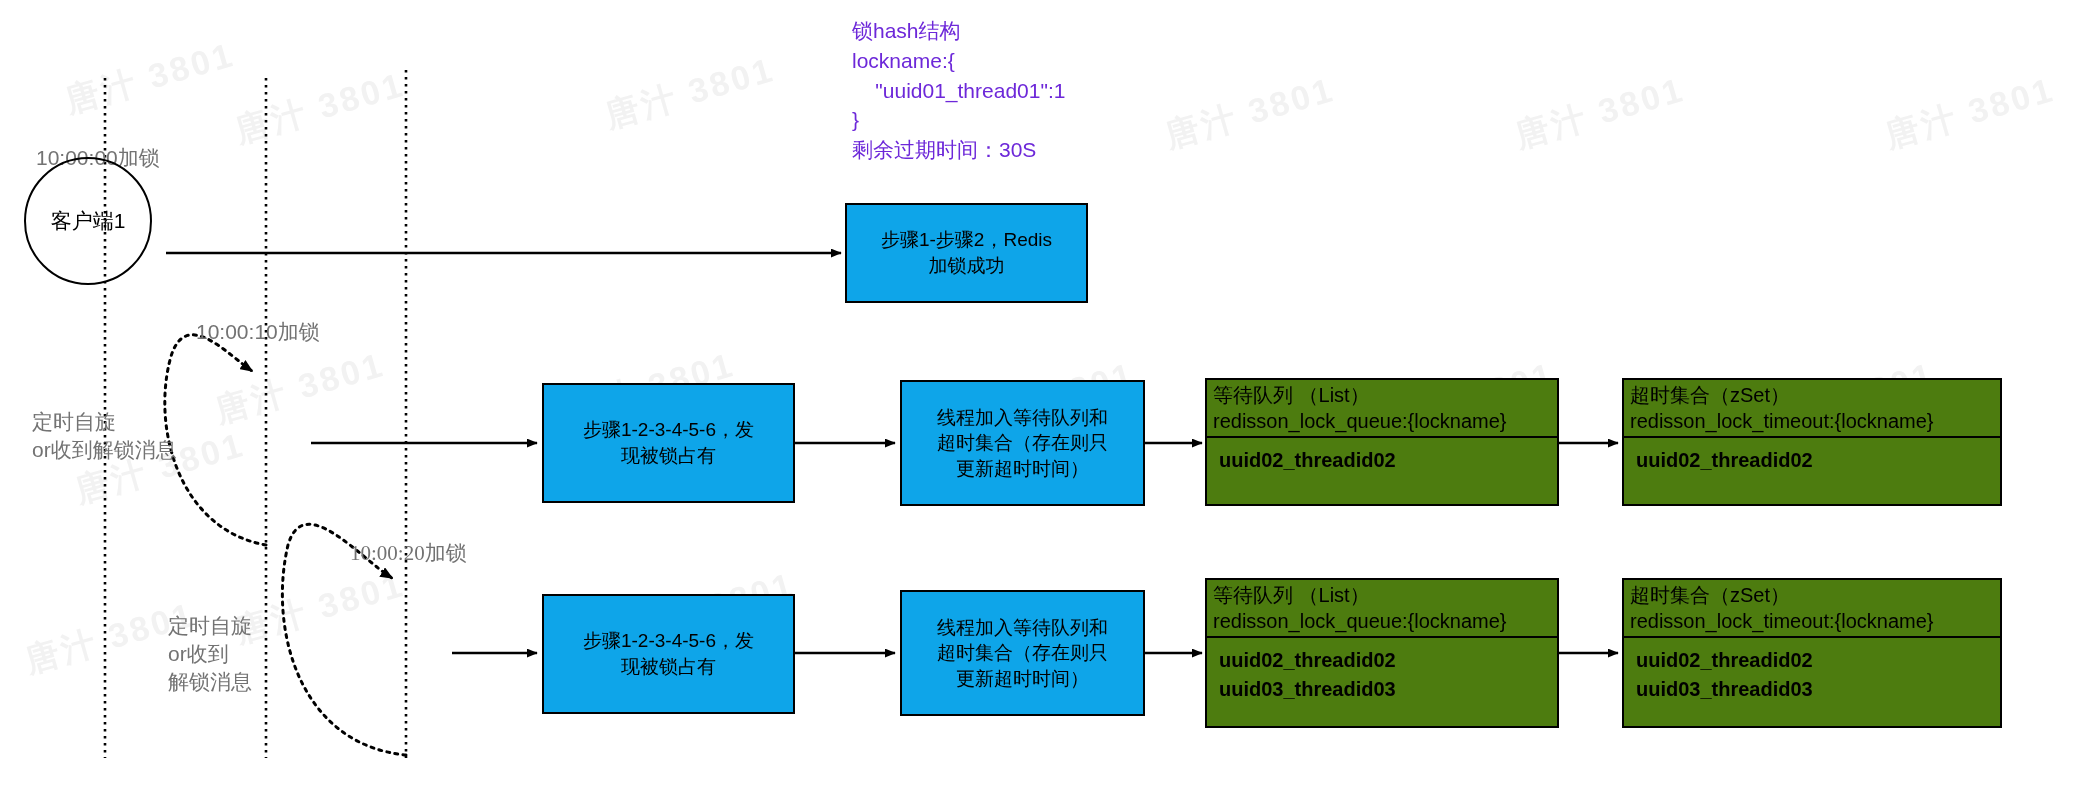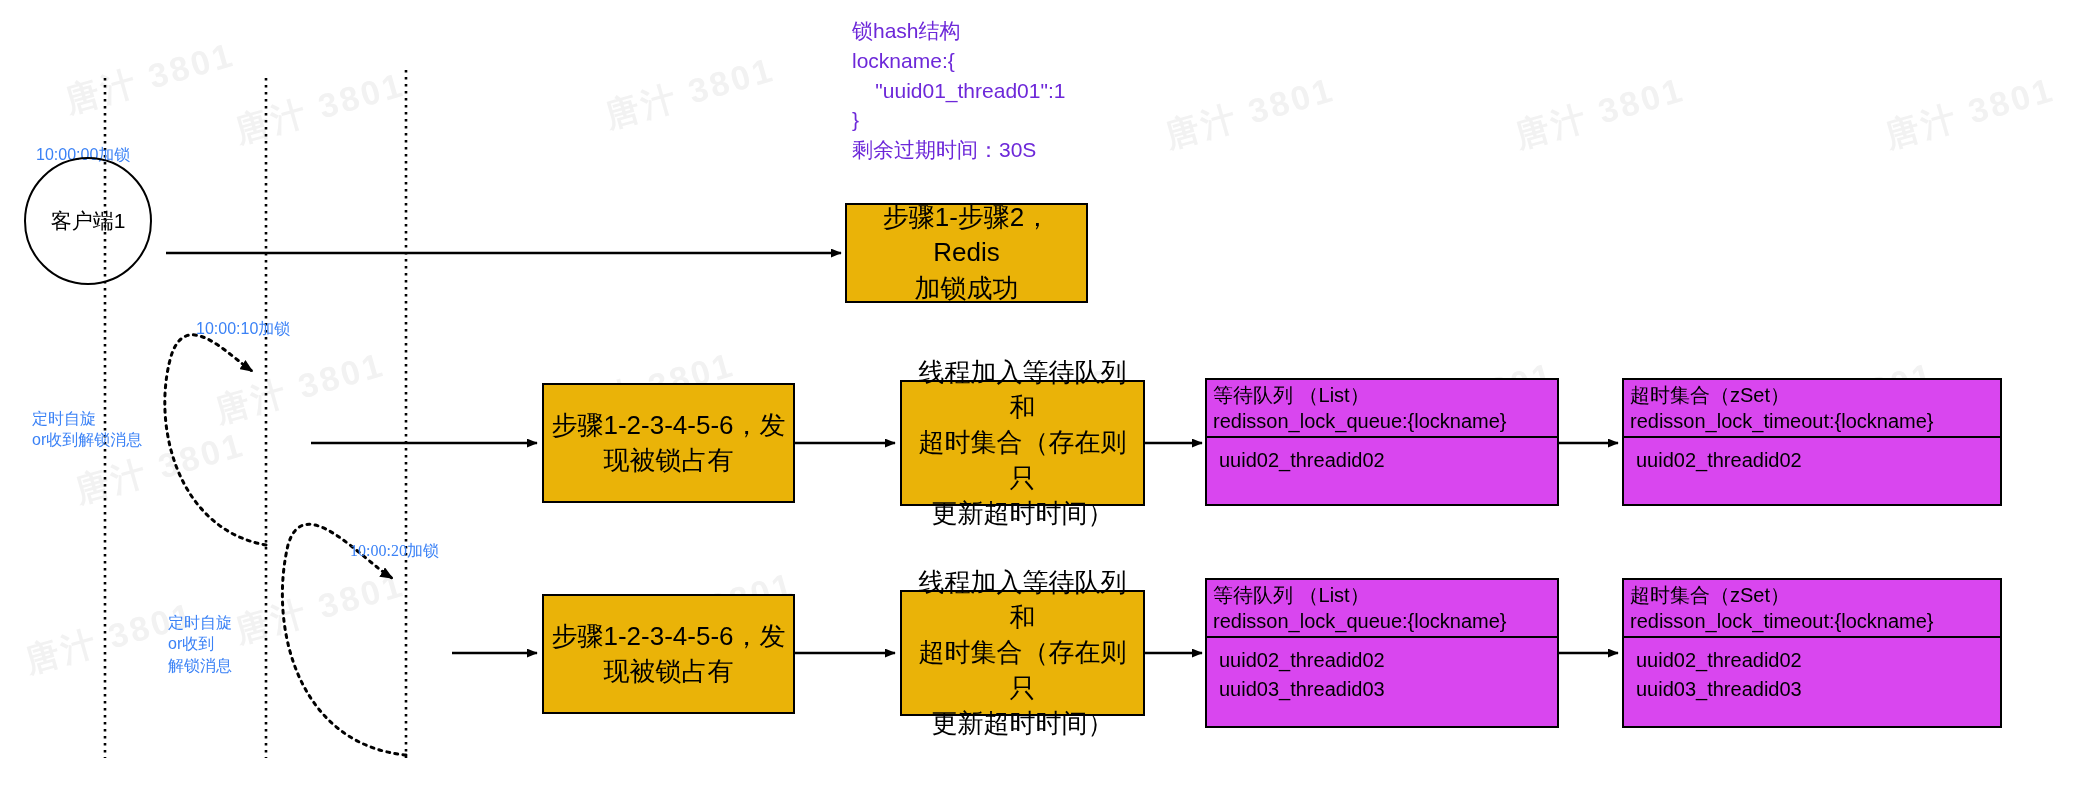--- a/index.html
+++ b/index.html
@@ -45,63 +45,63 @@
     display:flex;
     align-items:center;
     justify-content:center;
     font-size:21px;
     box-sizing:border-box;
   }
   
   .box{
     position:absolute;
     border:2.2px solid #000;
-    background:#eab308;
+    background:#0ea5e9;
     box-sizing:border-box;
     display:flex;
     align-items:center;
     justify-content:center;
     text-align:center;
-    font-size:26px;
+    font-size:19px;
     line-height:1.35;
     padding:4px 6px;
   }
   .box .inner{white-space:pre-line;}
   
   .struct{
     position:absolute;
     border:2.2px solid #000;
-    background:#d946ef;
+    background:#4d7c0f;
     box-sizing:border-box;
     display:flex;
     flex-direction:column;
   }
   .struct .hdr{
     padding:3px 4px 2px 6px;
     border-bottom:2.2px solid #000;
     font-size:20px;
     line-height:1.28;
     white-space:pre-line;
     box-sizing:border-box;
   }
   .struct .bdy{
     flex:1 1 auto;
     padding:8px 4px 4px 12px;
     font-size:20px;
     line-height:1.45;
     box-sizing:border-box;
   }
-  .struct .bdy .item{white-space:nowrap;}
+  .struct .bdy .item{white-space:nowrap;font-weight:bold;}
   
   .txt{
     position:absolute;
-    font-size:16px;
+    font-size:21px;
     line-height:1.33;
     white-space:pre-line;
-    color:#3b82f6;
+    color:#737373;
   }
   .txt.center{}
   .mono-note{
     position:absolute;
     font-size:21px;
     line-height:1.42;
     white-space:pre;
     color:#6d28d9;
   }
 </style>

